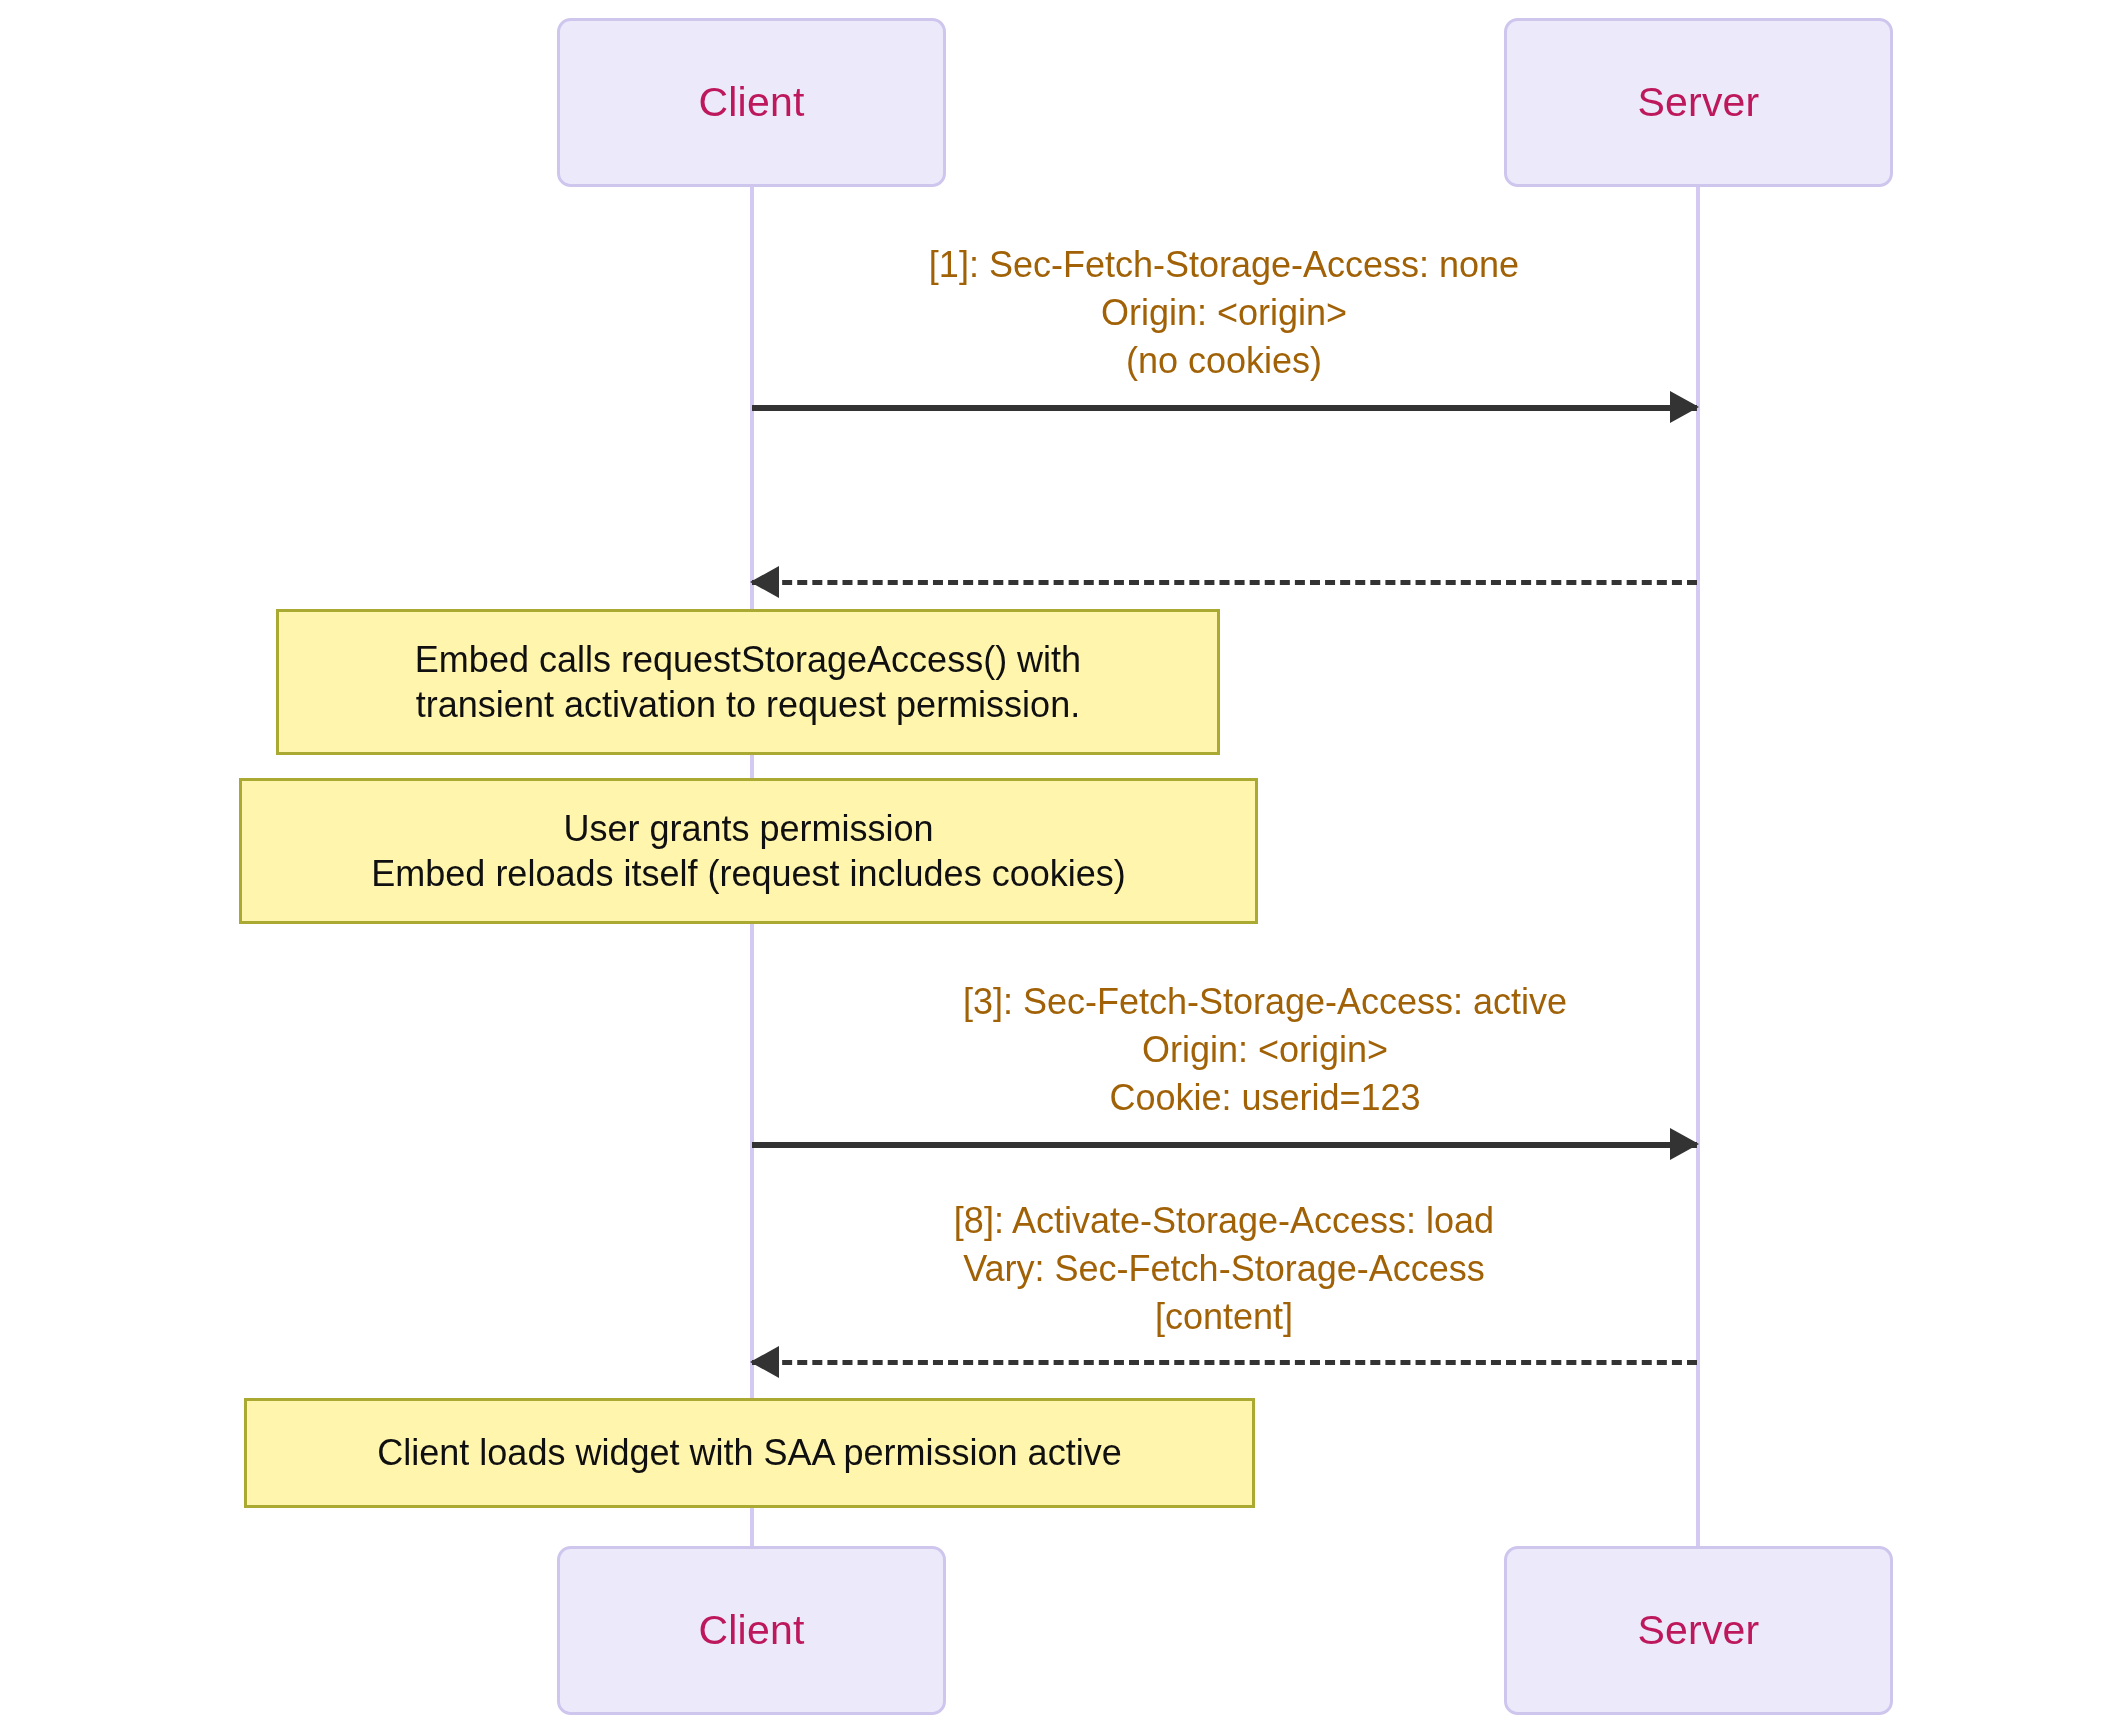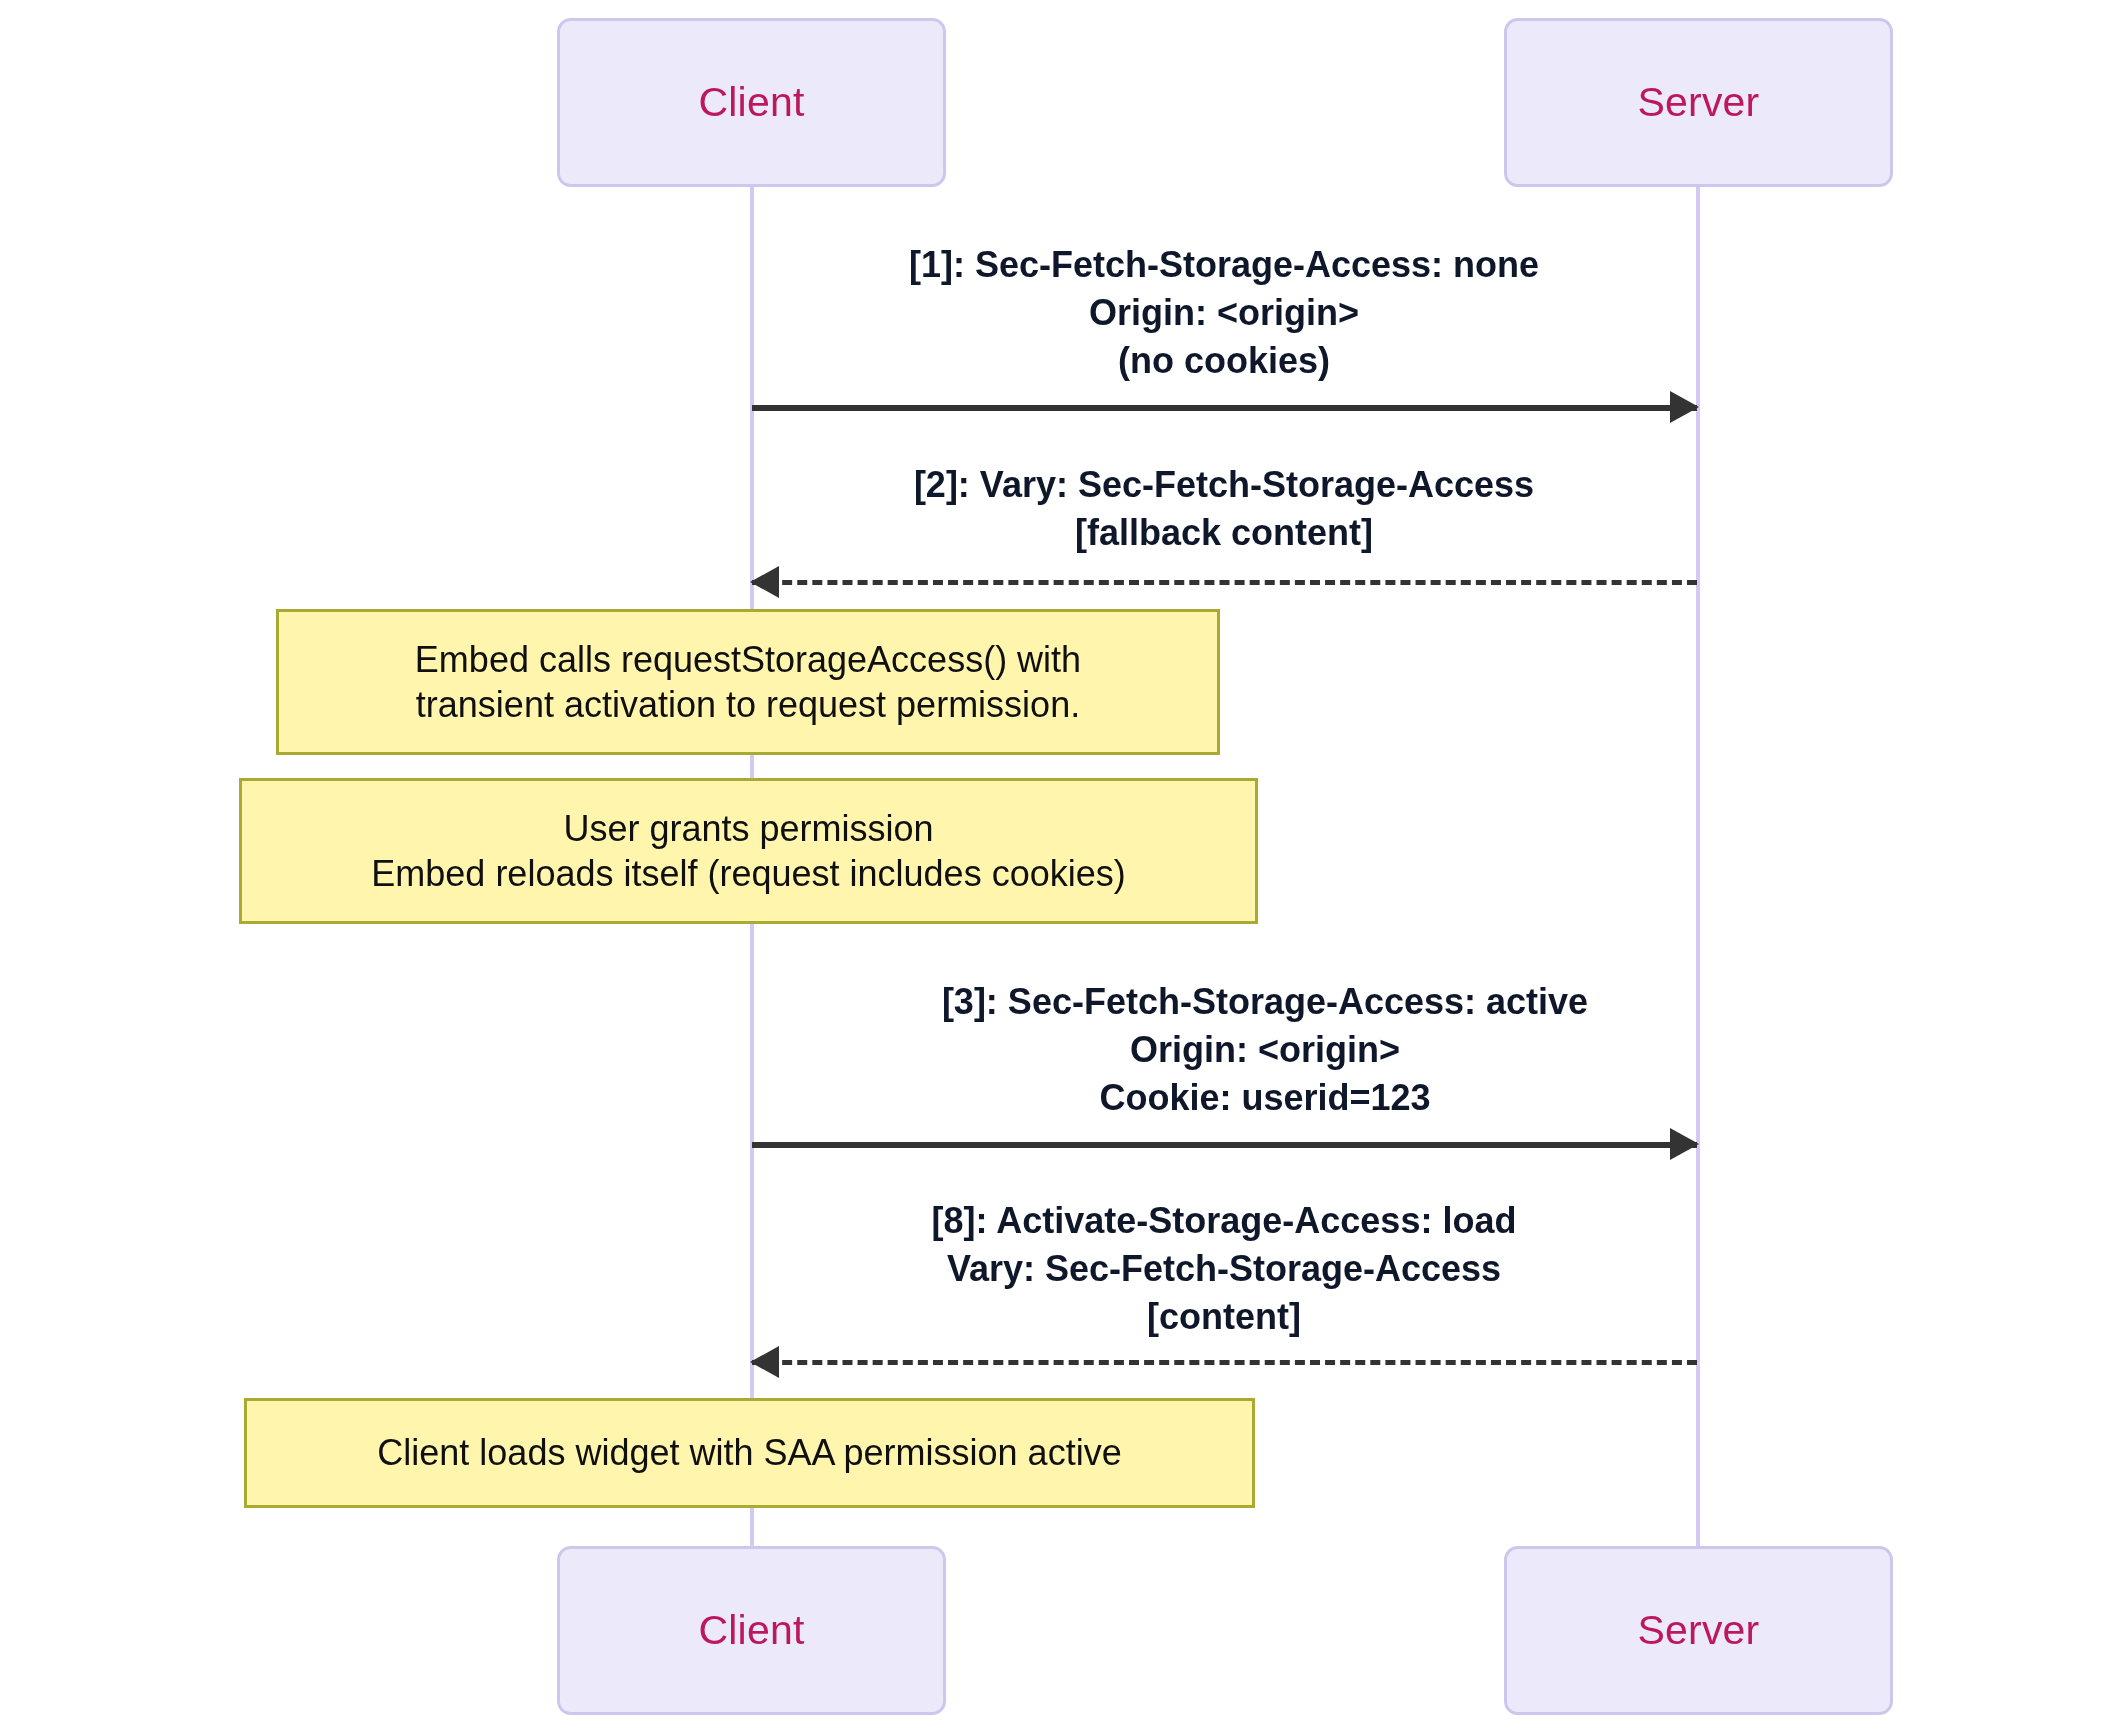--- a/index.html
+++ b/index.html
@@ -58,25 +58,24 @@
     line-height: 1.26;
     font-family: "Liberation Sans", sans-serif;
     white-space: pre-line;
     padding: 0 13.8px;
   }
   
   .msg-label {
     position: absolute;
     text-align: center;
     font-size: 36px;
-    color: #0f172a;
+    color: #a16207;
     line-height: 1.33;
     white-space: pre-line;
     font-family: "Liberation Sans", sans-serif;
-    font-weight: bold;
   }
   
   .arrow {
     position: absolute;
     height: 0;
   }
   .arrow .shaft {
     position: absolute;
     left: 0;
     top: -3px;
@@ -124,22 +123,20 @@
   </div>
 
   <div class="msg-label" style="left:750px; top:241px; width:948px;">[1]: Sec-Fetch-Storage-Access: none
 Origin: &lt;origin&gt;
 (no cookies)</div>
   <div class="arrow right" style="left:752px; top:408px; width:945px;">
     <div class="shaft" style="width:945px;"></div>
     <div class="head"></div>
   </div>
 
-  <div class="msg-label" style="left:750px; top:461px; width:948px;">[2]: Vary: Sec-Fetch-Storage-Access
-[fallback content]</div>
   <div class="arrow left dashed" style="left:752px; top:583px; width:945px;">
     <div class="shaft" style="width:945px;"></div>
     <div class="head"></div>
   </div>
 
   <div class="note" style="left:276px; top:609px; width:944px; height:146px;">
     <span class="ntext">Embed calls requestStorageAccess() with
 transient activation to request permission.</span>
   </div>
 

